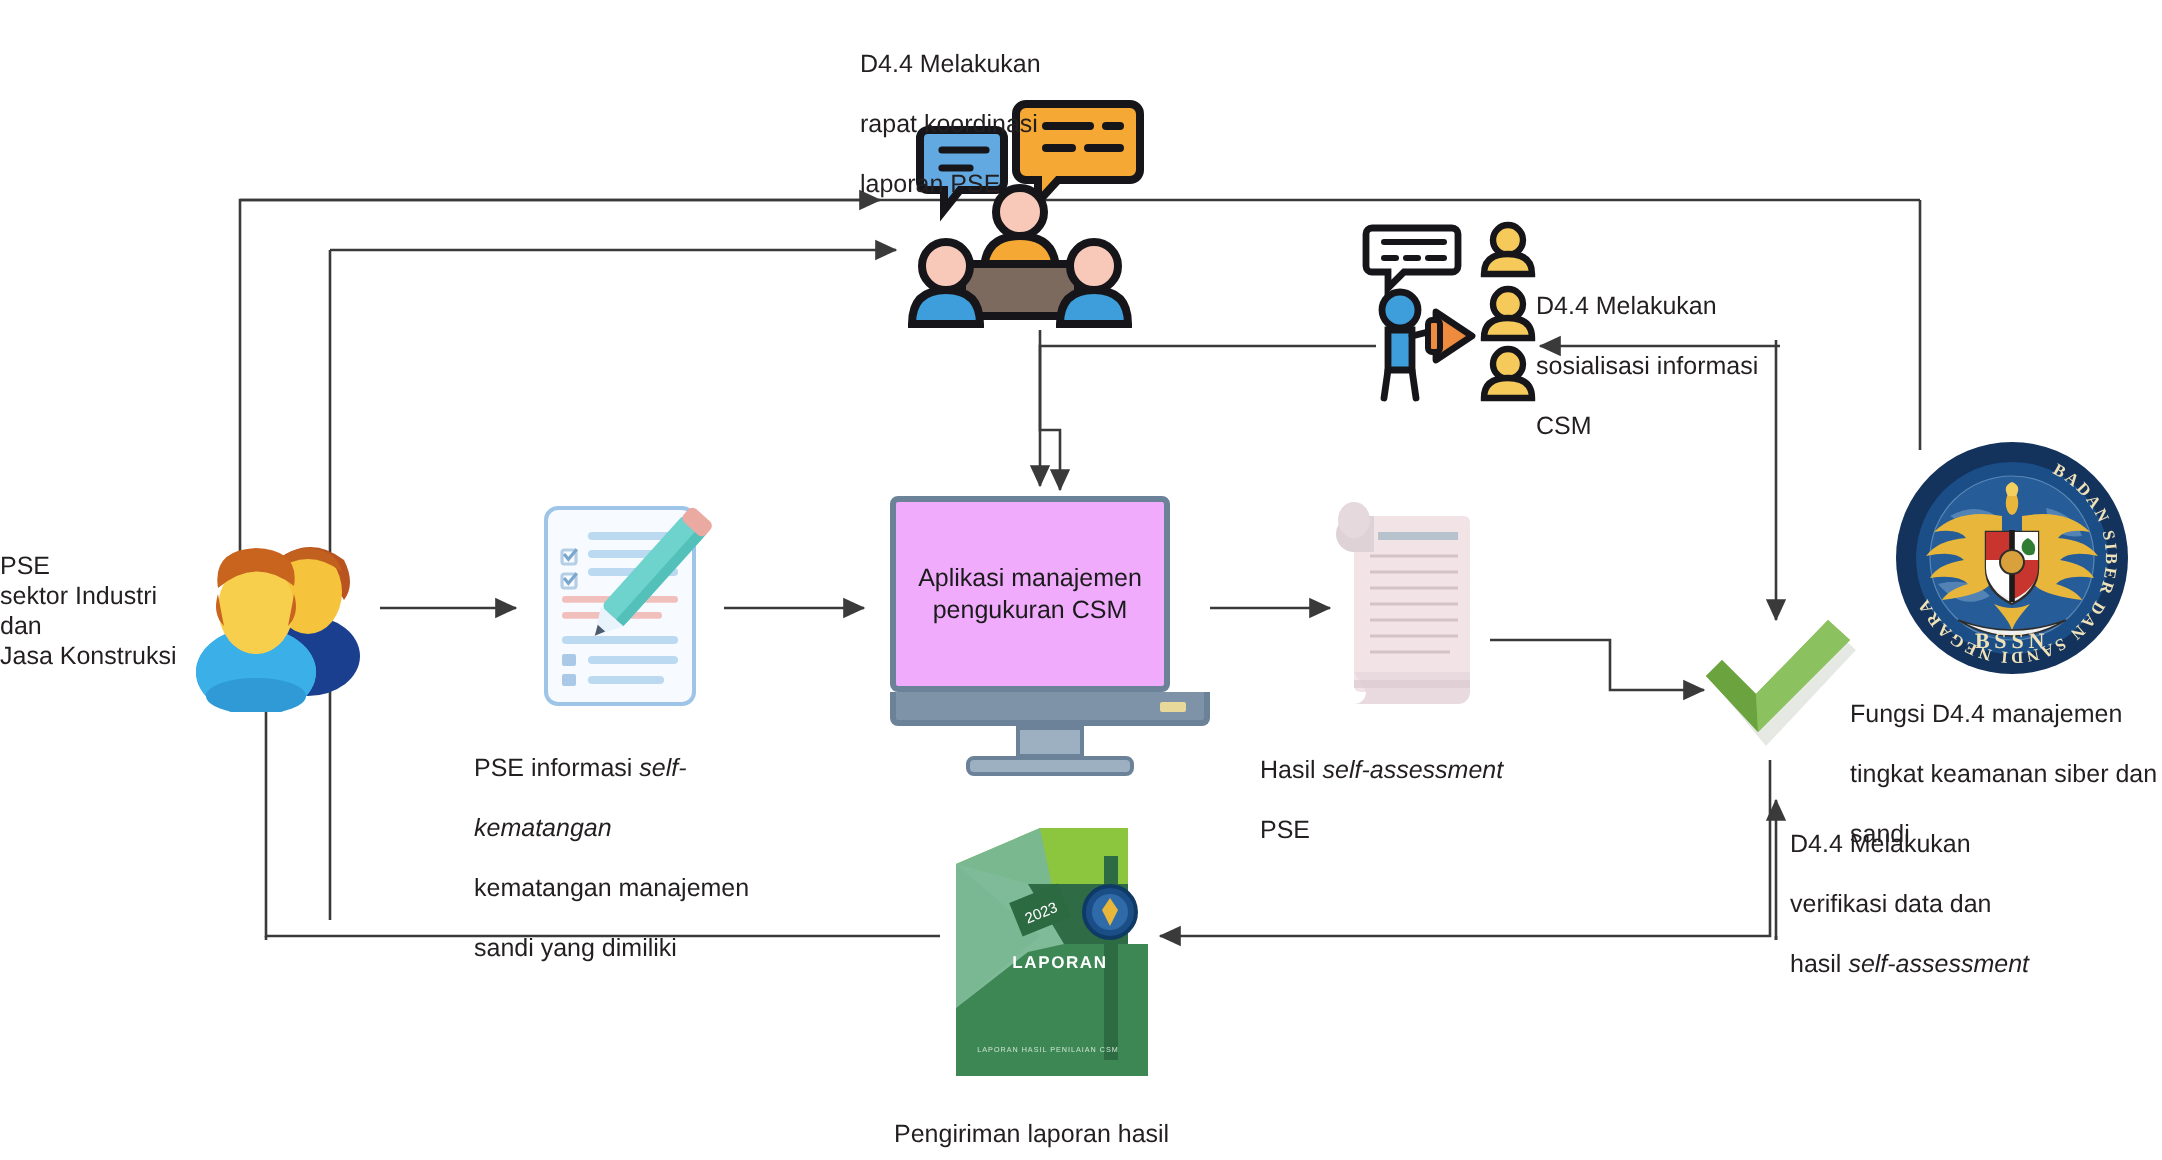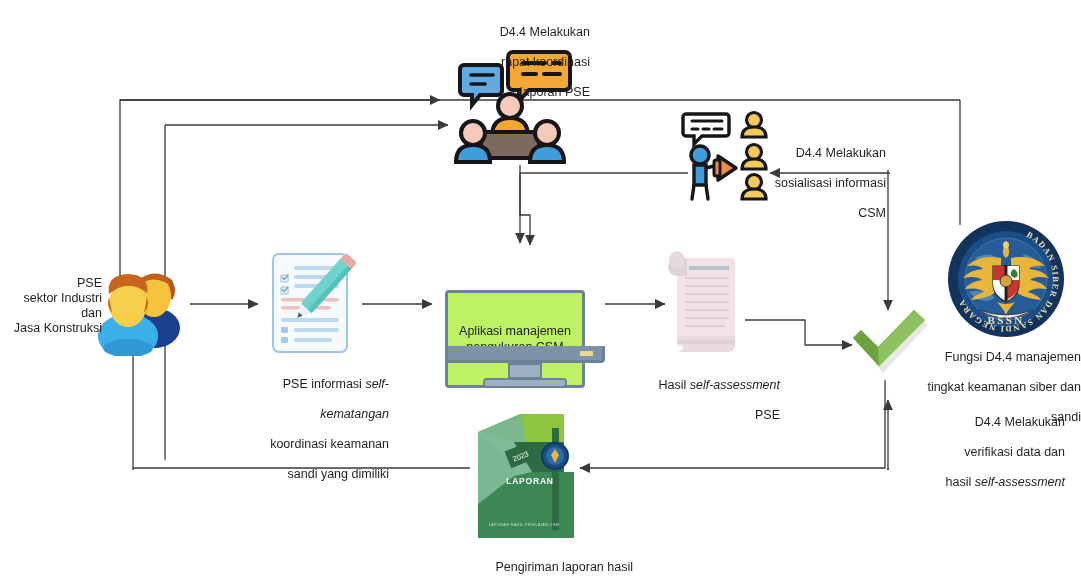--- a/index.html
+++ b/index.html
@@ -15,46 +15,45 @@
     width: 1081px;
     height: 580px;
     background: #ffffff;
     overflow: hidden;
   }
   .lbl {
     position: absolute;
     font-size: 12.5px;
     line-height: 15px;
     color: #231f20;
-    text-align: right;
+    text-align: left;
     white-space: pre-line;
   }
   .lbl .it { font-style: italic; }
   svg.wires {
     position: absolute;
     left: 0; top: 0;
     width: 1081px;
     height: 580px;
     pointer-events: none;
   }
   .node { position: absolute; }
 
   
   .mon-screen {
     position: absolute;
     left: 0; top: 0;
     width: 140px; height: 98px;
-    background: #bef264;
+    background: #f0abfc;
     border: 3px solid #6b8299;
     border-radius: 4px;
     box-sizing: border-box;
     display: flex;
     align-items: center;
     justify-content: center;
-    margin-top: 42px;
   }
   .mon-text {
     font-size: 12.5px;
     line-height: 16px;
     color: #1b1b1b;
     text-align: center;
   }
   .mon-bar {
     position: absolute;
     left: 0; top: 98px;
@@ -194,21 +193,21 @@
         <rect x="62" y="6" width="5" height="62" fill="#53c0ba"></rect>
         <rect x="52" y="0" width="15" height="9" rx="3" fill="#eaa9a1"></rect>
         <path d="M52,68 l7.5,13 l7.5,-13 z" fill="#e8f3fb"></path>
         <path d="M57,76 l2.5,5 l2.5,-5 z" fill="#4d5b6e"></path>
       </g>
     </svg>
   </div>
   <div class="lbl" style="left:237px;top:362px;width:152px;">
     <span>PSE informasi </span><span class="it">self-</span><br>
     <span class="it">kematangan</span><br>
-    <span>koordinasi keamanan</span><br>
+    <span>kematangan manajemen</span><br>
     <span>sandi yang dimiliki</span>
   </div>
 
   <div class="node" style="left:445px;top:248px;width:160px;height:142px;">
     <div class="mon-screen">
       <div class="mon-text">
         <span>Aplikasi manajemen</span><br>
         <span>pengukuran CSM</span>
       </div>
     </div>

